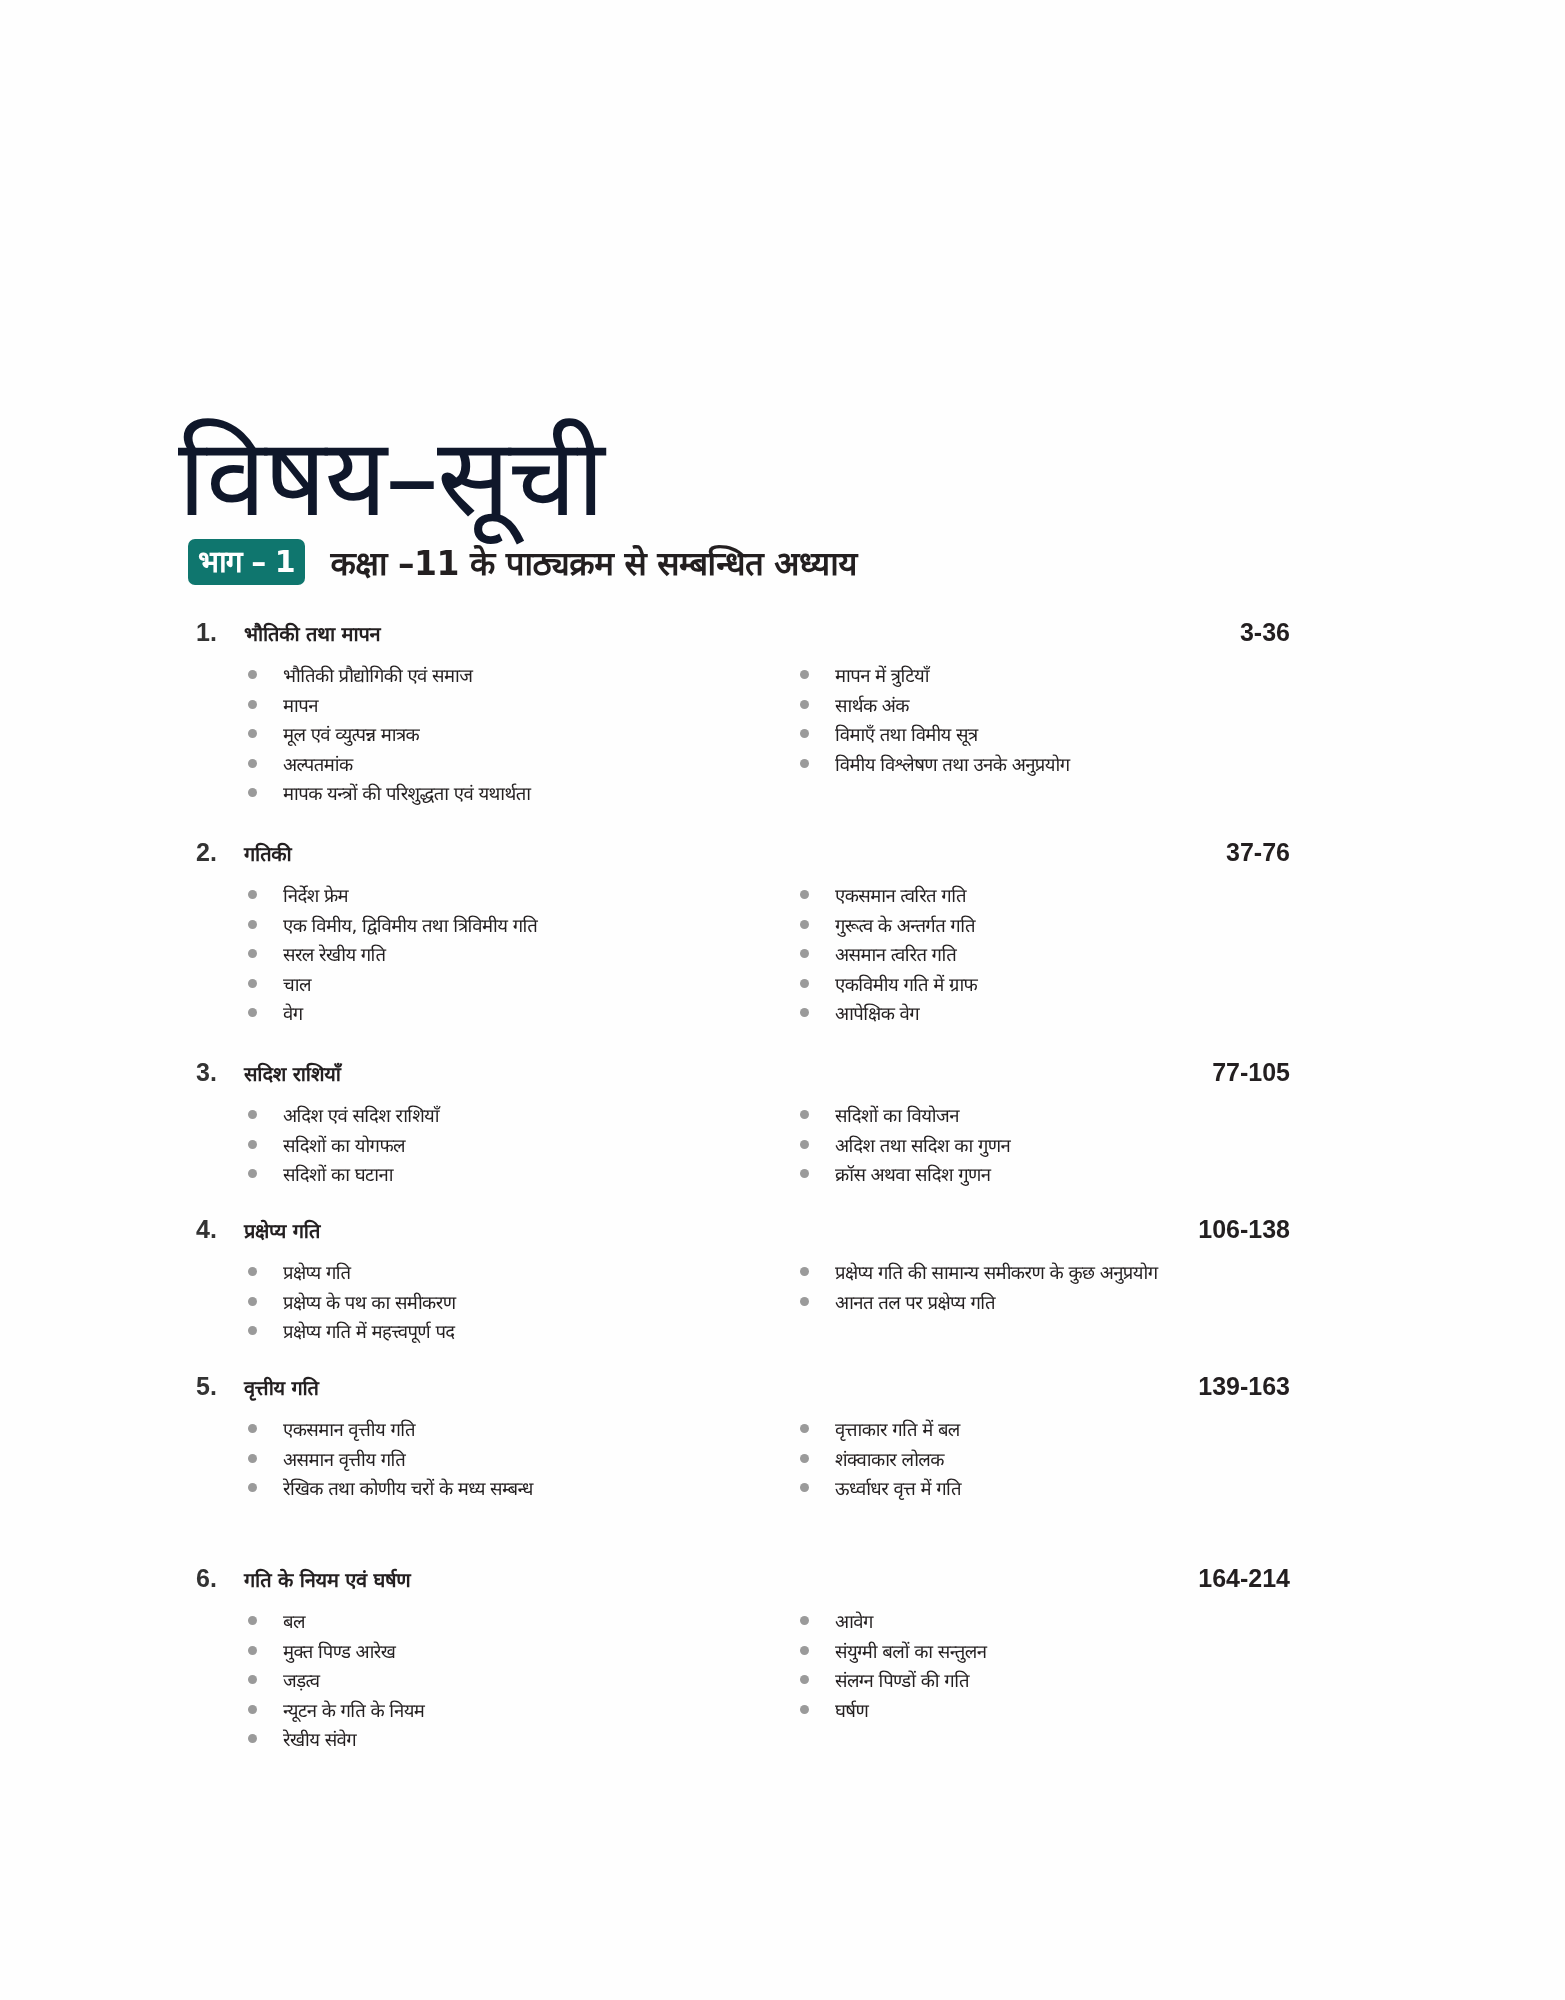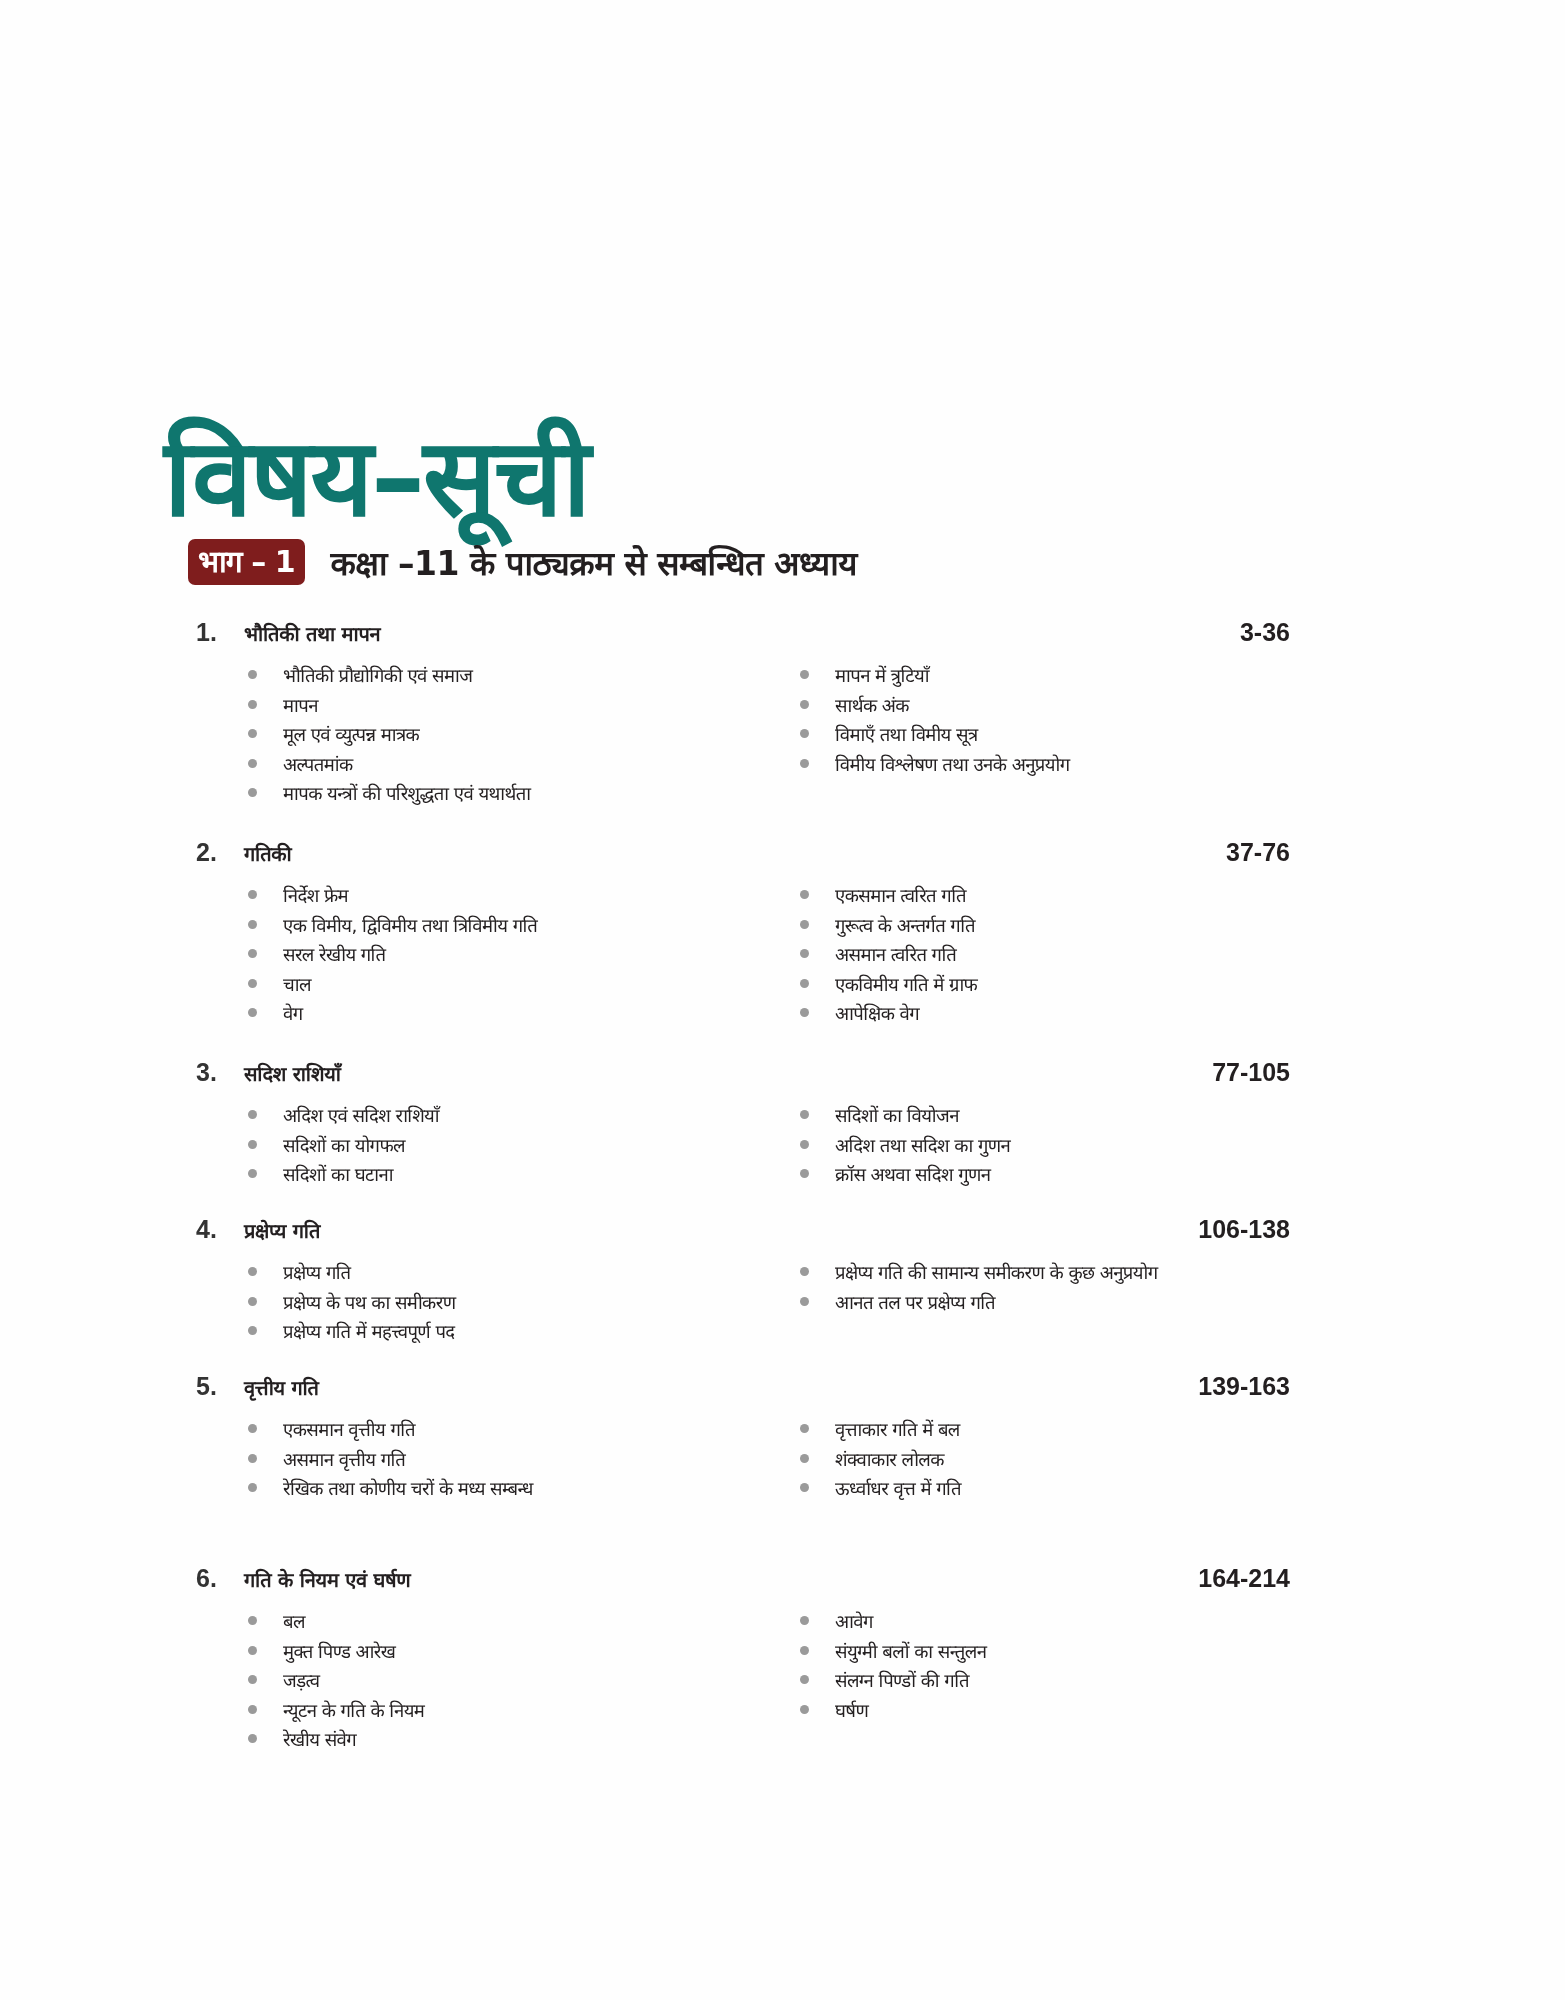--- a/index.html
+++ b/index.html
@@ -1,27 +1,27 @@
 <!DOCTYPE html>
 <html><head>
 <meta charset="utf-8">
 <style>
   html, body { margin:0; padding:0; }
   body {
     width:1565px; height:2000px; background:#fefefe; position:relative; overflow:hidden;
     font-family:"DejaVu Sans", sans-serif; color:#231f20;
   }
   .title {
-    position:absolute; left:164px; top:352px;
-    font-family:"DejaVu Sans", sans-serif; font-size:108px; font-weight:bold;
-    line-height:1; letter-spacing:-2px; color:#0f766e;
+    position:absolute; left:178px; top:352px;
+    font-family:"DejaVu Sans", sans-serif; font-size:108px; font-weight:normal;
+    line-height:1; letter-spacing:-2px; color:#0f172a;
   }
   .part-row { position:absolute; left:188px; top:538px; height:48px; display:flex; align-items:center; }
   .part-badge {
-    background:#7f1d1d; color:#fff; border-radius:7px; padding:0 10px;
+    background:#0f766e; color:#fff; border-radius:7px; padding:0 10px;
     height:46px; line-height:46px; font-size:30px; font-weight:bold;
     font-family:"DejaVu Sans", sans-serif; letter-spacing:-1px;
   }
   .part-title { margin-left:26px; font-size:33px; font-weight:bold; color:#231f20; letter-spacing:-0.5px; }
   .chapter { position:absolute; left:196px; width:1094px; }
   .ch-head { display:flex; align-items:baseline; height:32px; }
   .ch-num { width:48px; font-family:"Liberation Sans", sans-serif; font-weight:bold; font-size:25px; color:#333; }
   .ch-title { font-size:20px; font-weight:bold; color:#231f20; flex:1; letter-spacing:-0.3px; }
   .ch-pages { font-family:"Liberation Sans", sans-serif; font-weight:bold; font-size:25px; color:#231f20; text-align:left; }
   .topics { display:flex; margin-top:10px; }

